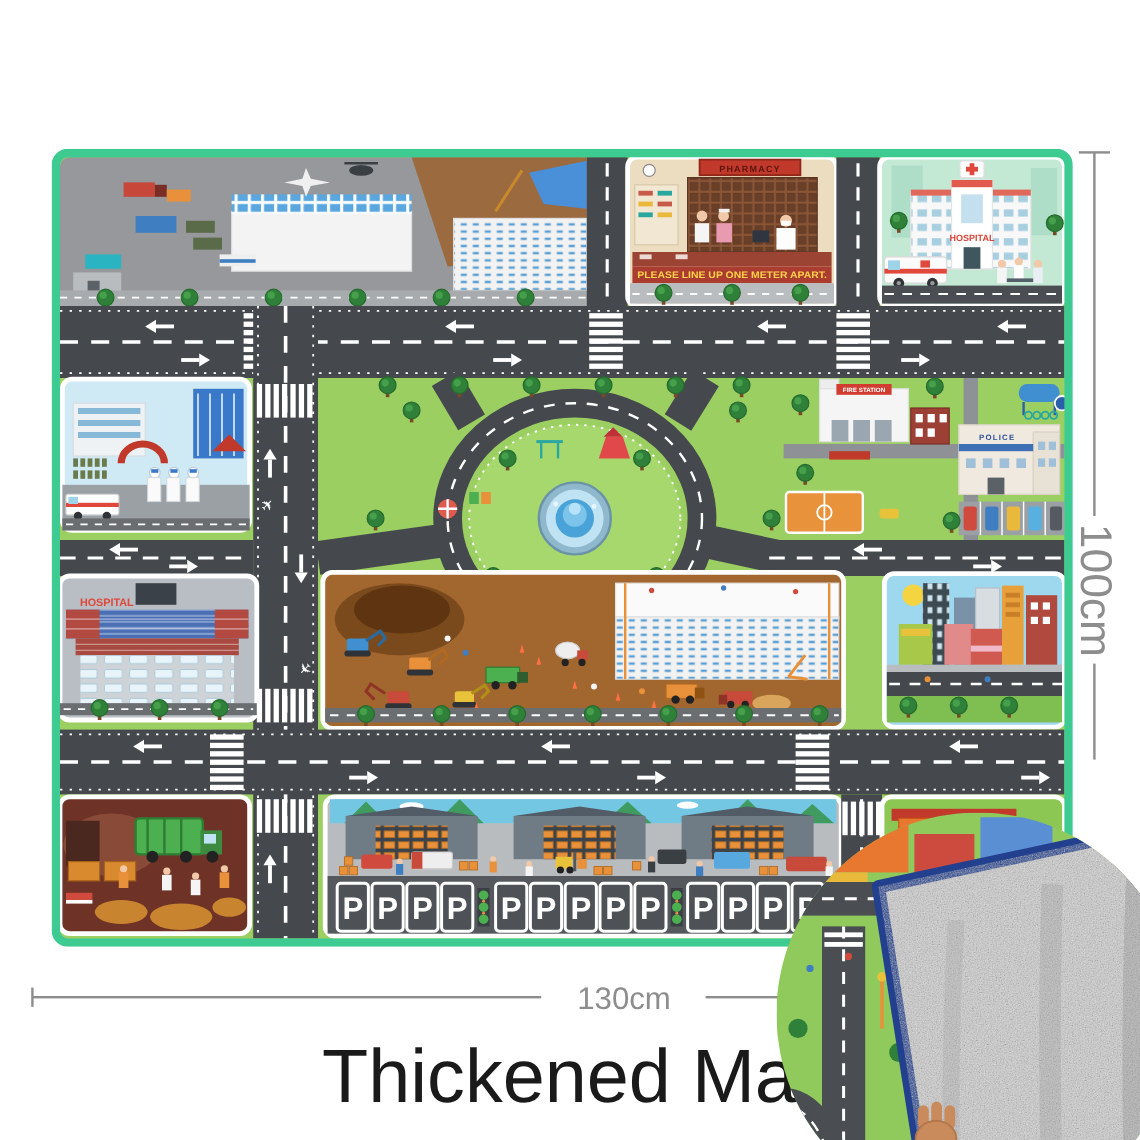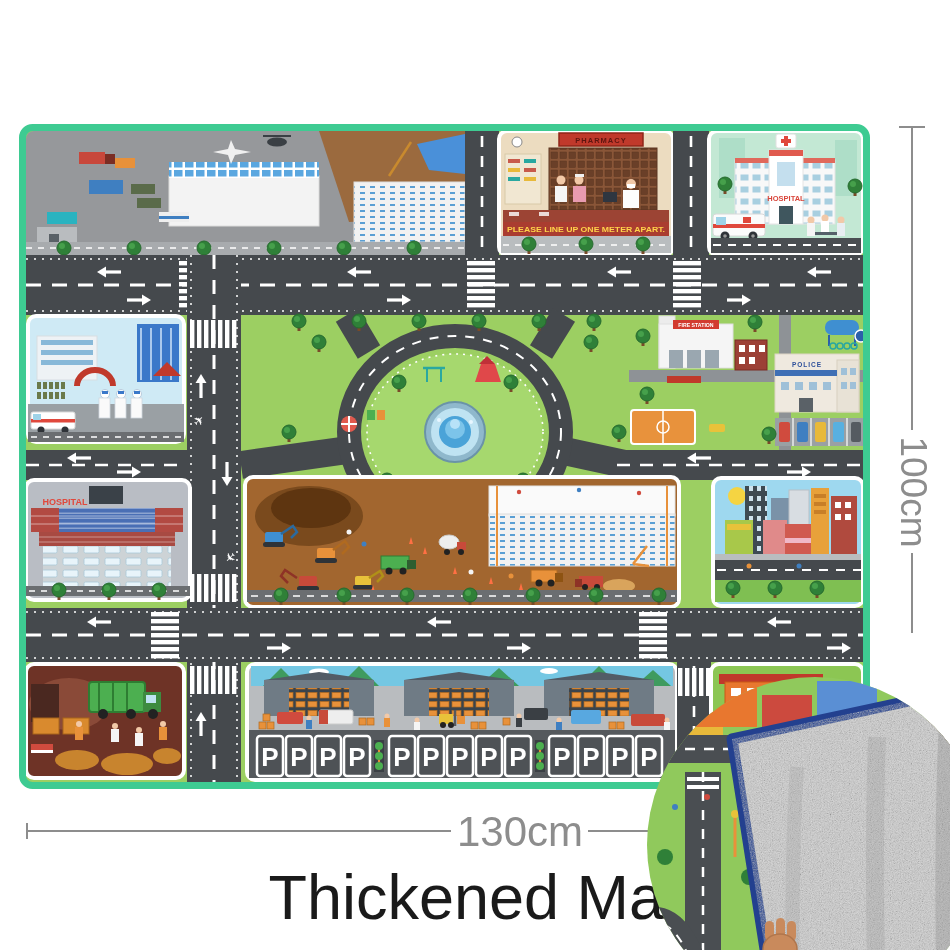--- a/index.html
+++ b/index.html
@@ -1,22 +1,22 @@
 <!DOCTYPE html>
 <html><head>
 <meta charset="utf-8">
 <style>
   * { margin:0; padding:0; box-sizing:border-box; }
   html,body { width:950px; height:950px; background:#ffffff; }
   body { font-family:"Liberation Sans", sans-serif; }
   .stage { position:relative; width:950px; height:950px; overflow:hidden; background:#fff; }
-  .mat { position:absolute; left:19px; top:124px; width:851px; height:665px; }
+  .mat { position:absolute; left:43px; top:124px; width:851px; height:665px; }
   .mat svg { display:block; width:100%; height:100%; font-family:"Liberation Sans", sans-serif; }
   .dim { position:absolute; background:#8d8d8d; }
-  .dim-label { position:absolute; color:#8d8d8d; font-size:42px; transform:translate(-50%,-50%); white-space:nowrap; }
+  .dim-label { position:absolute; color:#8d8d8d; font-size:26px; transform:translate(-50%,-50%); white-space:nowrap; }
   .dim-label.v { font-size:37px; transform:translate(-50%,-50%) rotate(90deg); }
   .caption { position:absolute; left:475px; top:897px; transform:translate(-50%,-50%);
              font-size:63px; color:#1a1a1a; white-space:nowrap; }
   .inset { position:absolute; left:647px; top:677px; width:336px; height:336px;
            border-radius:50%; overflow:hidden; }
   .inset svg { display:block; width:100%; height:100%; }
 </style>
 </head>
 <body>
 

